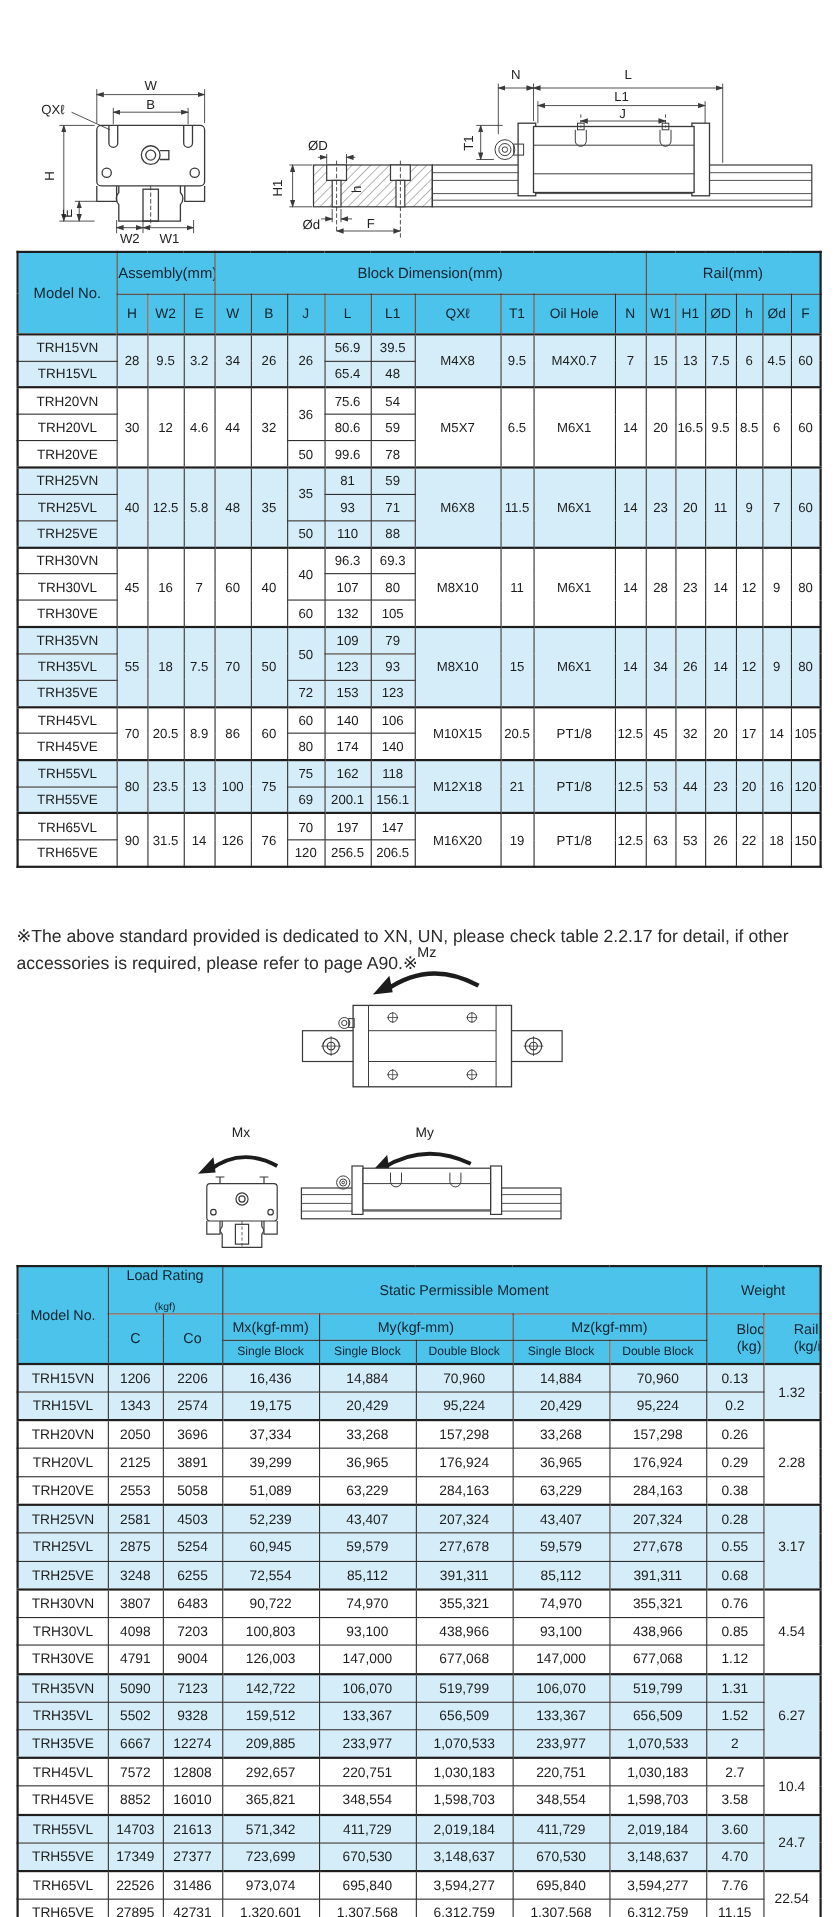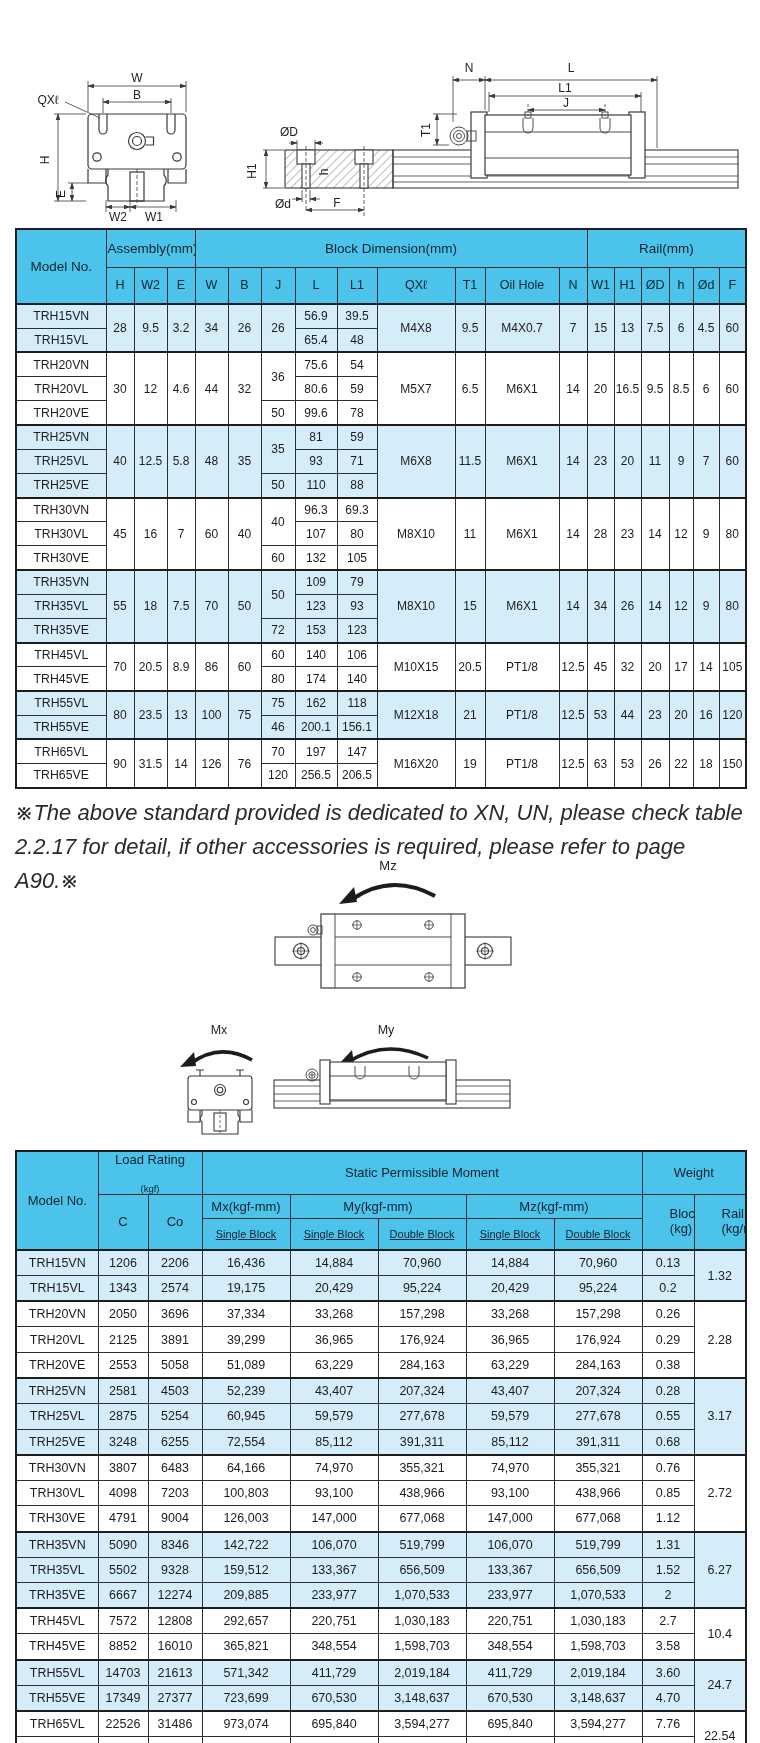--- a/index.html
+++ b/index.html
@@ -1,20 +1,20 @@
 <!DOCTYPE html>
 <html style="--hdr: #4cc3ea; --shade: #d4edf9; --title: #2b6cb5;"><head>
 <meta charset="utf-8">
 <style>
   * { margin:0; padding:0; box-sizing:border-box; }
   body { background:#ffffff; font-family:"Liberation Sans","DejaVu Sans",sans-serif; color:#1c1c1c; }
   .page { position:relative; width:760px; height:1743px; background:#fff; overflow:hidden; }
   .title { position:absolute; left:16px; top:16px; font-size:23px; font-weight:600; color:var(--title,#2b6cb5); letter-spacing:.2px; }
   .dwg { position:absolute; }
-  .note { position:absolute; left:15px; top:796px; width:736px; font-size:22px; line-height:1.55; color:#2a2a2a;font-style:italic; }
+  .note { position:absolute; left:15px; top:840px; width:736px; font-size:16px; line-height:1.55; color:#2a2a2a; }
 
   table { border-collapse:collapse; table-layout:fixed; position:absolute; left:15px; background:#fff;
           border:2px solid #1e1e1e; }
   th, td { border:1px solid #2e2e2e; text-align:center; vertical-align:middle; padding:0 1px;
            overflow:hidden; white-space:nowrap; font-weight:normal; }
   thead th { background:var(--hdr,#4cc3ea); color:#10232e; }
   tr.shade td { background:var(--shade,#d4edf9); }
   tbody tr.grp td { border-top:2px solid #1e1e1e; }
   thead tr:last-child th { border-bottom:2px solid #1e1e1e; }
 
@@ -22,21 +22,21 @@
   .t1 thead tr:first-child th { font-size:13.5px; height:38px; }
   .t1 thead tr:last-child th  { font-size:12.5px; height:37px; }
   .t1 tbody tr { height:24.2px; }
   .t1 tbody td { font-size:12px; }
   .t1 tbody td.model { font-size:12.3px; }
 
   .t2 { top:1150px; width:730px; }
   .t2 thead th { font-size:13px; }
   .t2 thead tr:nth-child(1) th { height:26px; }
   .t2 thead tr:nth-child(2) th { height:24px; }
-  .t2 thead tr:nth-child(3) th { height:32px; font-size:11px;text-decoration:underline; }
+  .t2 thead tr:nth-child(3) th { height:22px; font-size:11px; }
   .t2 tbody tr { height:25.6px; }
   .t2 tbody td { font-size:12.5px; }
   .t2 tbody td.model { font-size:12.5px; }
   .small-unit { display:block; font-size:9.5px; line-height:1; margin-top:17px; }
   .two-line span { display:block; line-height:1.15;margin-left:26px; }
 
   svg text { font-family:"Liberation Sans","DejaVu Sans",sans-serif; fill:#222; }
 </style>
 </head>
 <body>
@@ -429,21 +429,21 @@
           <td rowspan="2">12.5</td>
           <td rowspan="2">53</td>
           <td rowspan="2">44</td>
           <td rowspan="2">23</td>
           <td rowspan="2">20</td>
           <td rowspan="2">16</td>
           <td rowspan="2">120</td>
         </tr>
         <tr class="shade">
           <td class="model">TRH55VE</td>
-          <td>46</td>
+          <td>69</td>
           <td>200.1</td>
           <td>156.1</td>
         </tr>
         <tr class="grp">
           <td class="model">TRH65VL</td>
           <td rowspan="2">90</td>
           <td rowspan="2">31.5</td>
           <td rowspan="2">14</td>
           <td rowspan="2">126</td>
           <td rowspan="2">76</td>
@@ -692,27 +692,27 @@
           <td>85,112</td>
           <td>391,311</td>
           <td>85,112</td>
           <td>391,311</td>
           <td>0.68</td>
         </tr>
         <tr class="grp">
           <td class="model">TRH30VN</td>
           <td>3807</td>
           <td>6483</td>
-          <td>64,166</td>
+          <td>90,722</td>
           <td>74,970</td>
           <td>355,321</td>
           <td>74,970</td>
           <td>355,321</td>
           <td>0.76</td>
-          <td rowspan="3">2.72</td>
+          <td rowspan="3">4.54</td>
         </tr>
         <tr>
           <td class="model">TRH30VL</td>
           <td>4098</td>
           <td>7203</td>
           <td>100,803</td>
           <td>93,100</td>
           <td>438,966</td>
           <td>93,100</td>
           <td>438,966</td>
@@ -725,21 +725,21 @@
           <td>126,003</td>
           <td>147,000</td>
           <td>677,068</td>
           <td>147,000</td>
           <td>677,068</td>
           <td>1.12</td>
         </tr>
         <tr class="shade grp">
           <td class="model">TRH35VN</td>
           <td>5090</td>
-          <td>8346</td>
+          <td>7123</td>
           <td>142,722</td>
           <td>106,070</td>
           <td>519,799</td>
           <td>106,070</td>
           <td>519,799</td>
           <td>1.31</td>
           <td rowspan="3">6.27</td>
         </tr>
         <tr class="shade">
           <td class="model">TRH35VL</td>

